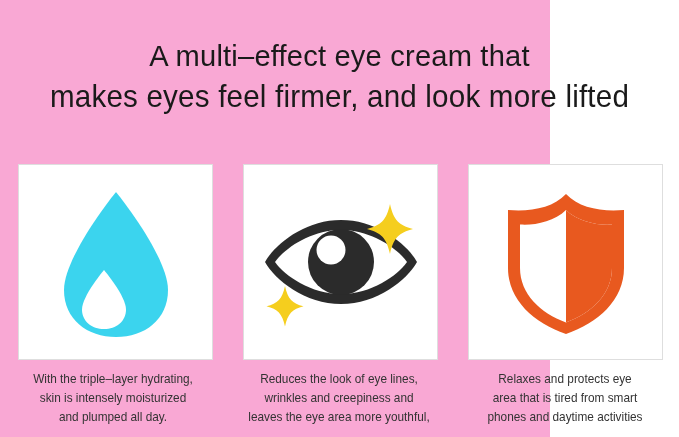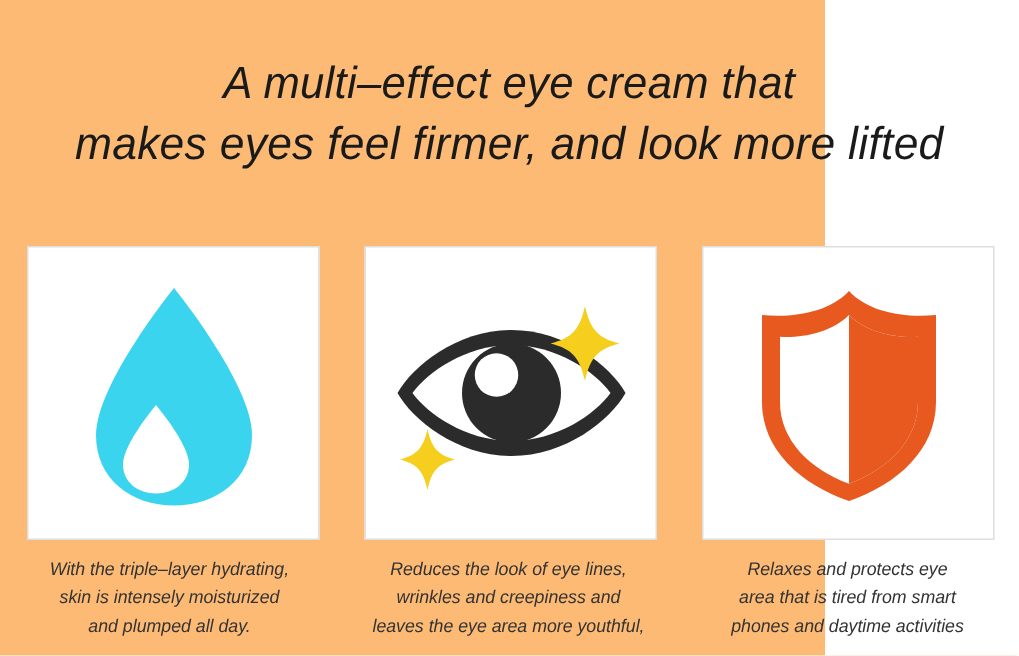--- a/index.html
+++ b/index.html
@@ -12,22 +12,21 @@
     height: 437px;
     overflow: hidden;
     font-family: "Liberation Sans", sans-serif;
     -webkit-font-smoothing: antialiased;
   }
 
   .page {
     position: relative;
     width: 550px;
     height: 437px;
-    background: #fdba74;
-    font-style: italic;
+    background: #f9a8d4;
   }
 
   
   .headline {
     position: absolute;
     left: 0;
     top: 36px;
     width: 679px;
     text-align: center;
     color: #1a1a1a;

